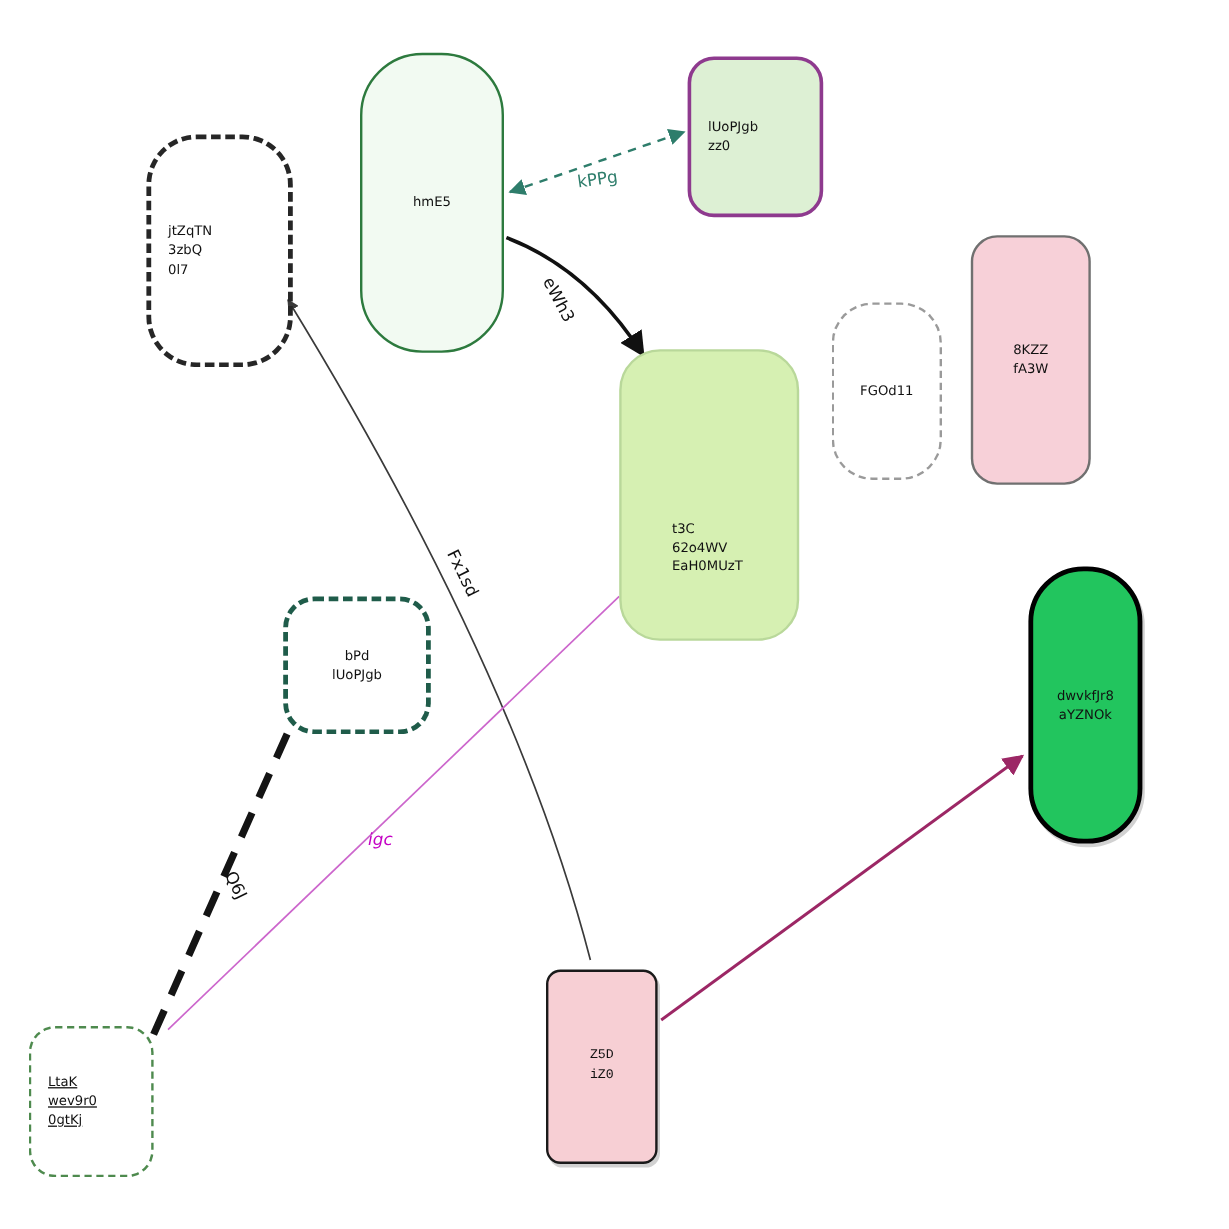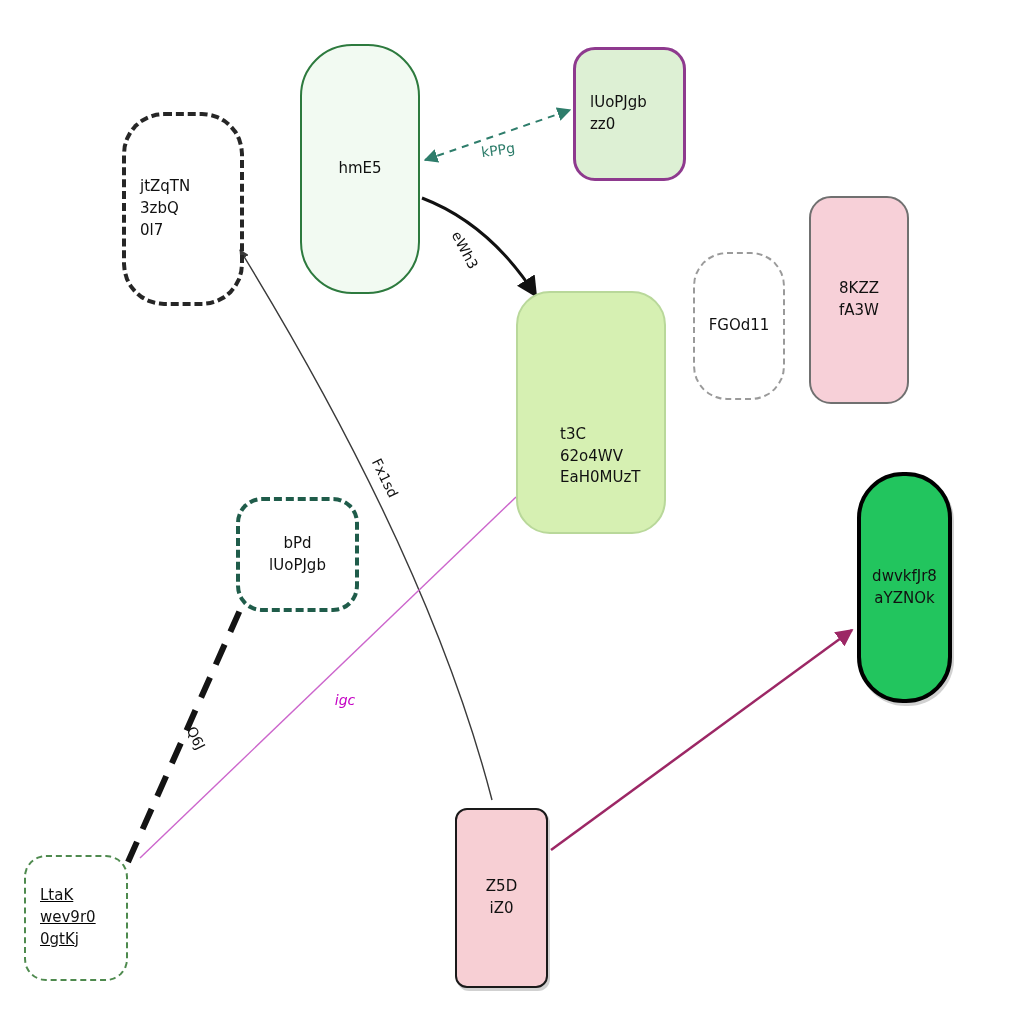--- a/index.html
+++ b/index.html
@@ -25,21 +25,21 @@
   }
   .node {
     position: absolute;
     box-sizing: border-box;
     display: flex;
     align-items: center;
     justify-content: flex-start;
   }
   .node-label {
     white-space: pre-line;
-    font-size: 15px;
+    font-size: 11px;
     line-height: 1.45;
     color: #111111;
     text-align: left;
     width: 100%;
     padding-left: 14px;
     box-sizing: border-box;
   }
   .node-label.ctr {
     text-align: center;
     padding-left: 0;
@@ -114,25 +114,25 @@
       </div>
       <div class="node" style="left: 236px; top: 497px; width: 123px; height: 115px; border-radius: 26px; background: transparent; border: 4px dashed rgb(31, 92, 74);">
         <div class="node-label ctr">bPd
 lUoPJgb</div>
       </div>
       <div class="node" style="left: 24px; top: 855px; width: 104px; height: 126px; border-radius: 22px; background: transparent; border: 2px dashed rgb(78, 138, 78); text-decoration: underline;">
         <div class="node-label">LtaK
 wev9r0
 0gtKj</div>
       </div>
-      <div class="node" style="left: 455px; top: 808px; width: 93px; height: 180px; border-radius: 12px; background: rgb(247, 207, 212); border: 2px solid rgb(26, 26, 26); box-shadow: rgba(0, 0, 0, 0.18) 2px 3px 0px;">
+      <div class="node" style="left: 455px; top: 808px; width: 93px; height: 162px; border-radius: 12px; background: rgb(247, 207, 212); border: 2px solid rgb(26, 26, 26); box-shadow: rgba(0, 0, 0, 0.18) 2px 3px 0px; font-family: Liberation Mono, monospace;">
         <div class="node-label ctr">Z5D
 iZ0</div>
       </div>
     </div>
   <div id="edge-label-layer">
       <div class="edge-label" style="color: rgb(46, 125, 107); left: 498px; top: 150px; transform: translate(-50%, -50%) rotate(-8deg);">kPPg</div>
       <div class="edge-label" style="color: rgb(17, 17, 17); left: 465px; top: 250px; transform: translate(-50%, -50%) rotate(62deg);">eWh3</div>
       <div class="edge-label" style="color: rgb(17, 17, 17); left: 385px; top: 478px; transform: translate(-50%, -50%) rotate(64deg);">Fx1sd</div>
       <div class="edge-label" style="color: rgb(17, 17, 17); left: 196px; top: 738px; transform: translate(-50%, -50%) rotate(64deg);">Q6J</div>
-      <div class="edge-label" style="color: rgb(196, 0, 196); left: 317px; top: 700px; transform: translate(-50%, -50%) rotate(0deg); font-style: italic; margin-left: 28px;">igc</div>
+      <div class="edge-label" style="color: rgb(196, 0, 196); left: 317px; top: 700px; transform: translate(-50%, -50%) rotate(0deg); font-style: italic;">igc</div>
     </div>
 </div>
 
 </body></html>

